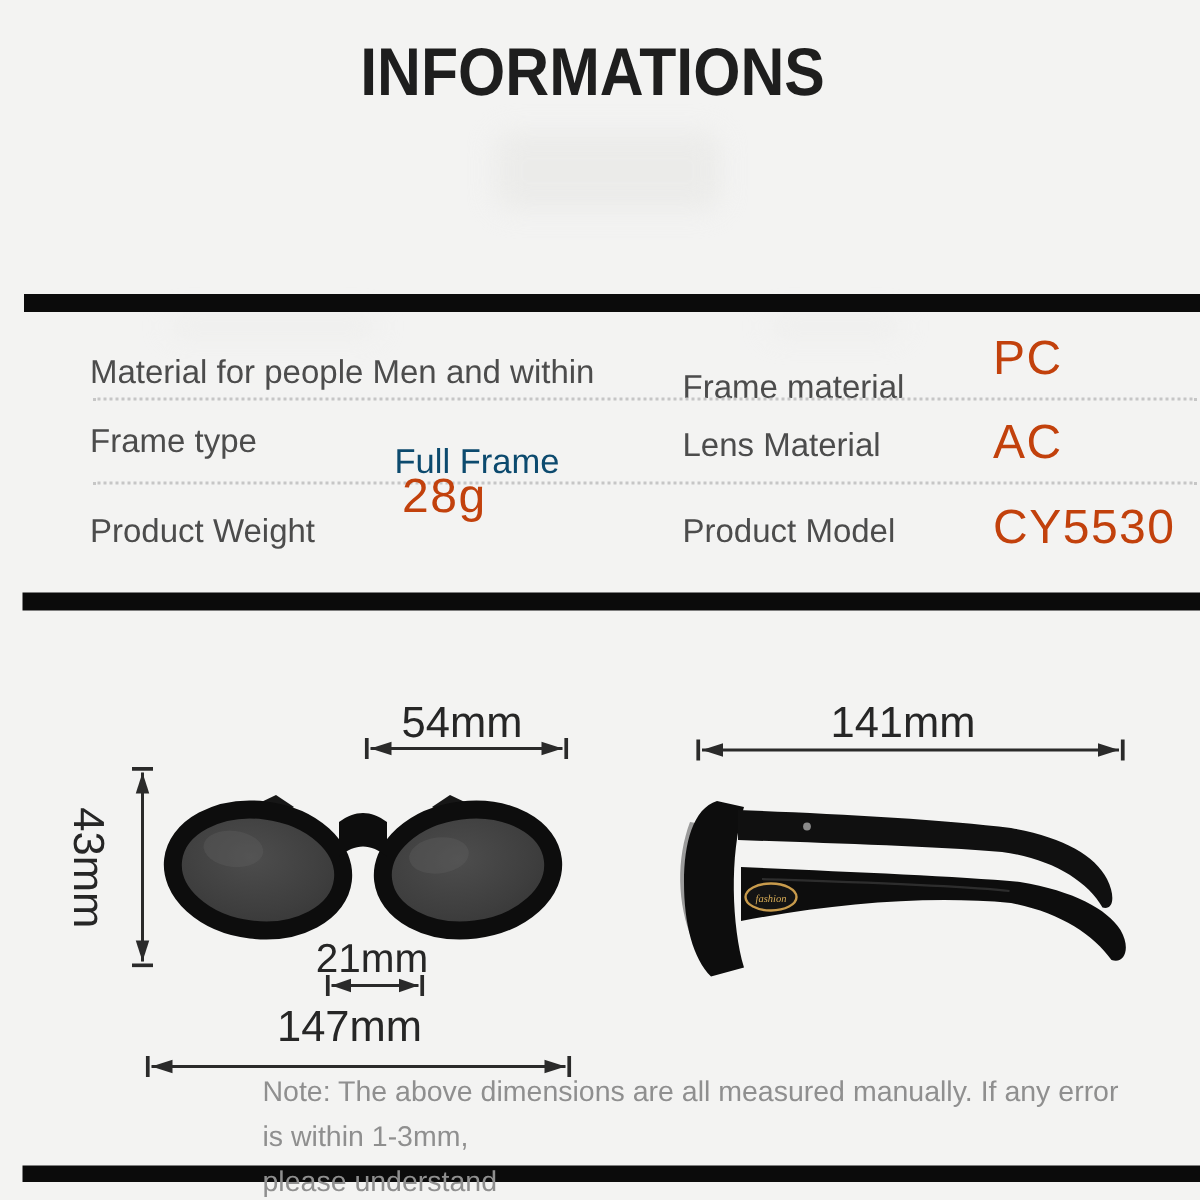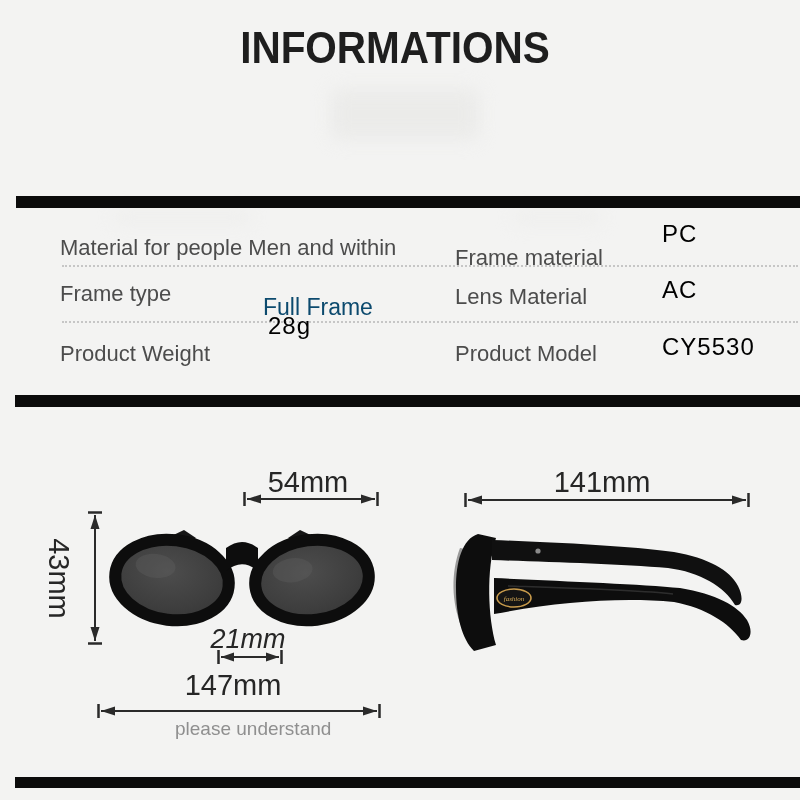--- a/index.html
+++ b/index.html
@@ -16,21 +16,21 @@
   .wm1 { top:88px; left:330px; width:150px; height:52px; }
   .wm2 { top:211px; left:112px; width:140px; height:13px; opacity:.5; }
   .wm3 { top:211px; left:512px; width:90px; height:13px; opacity:.5; }
 
   .bar { background:#0b0b0b; }
   .bar-top    { top:196px; left:16px; width:784px; height:12px; }
   .bar-mid    { top:395px; left:15px; width:785px; height:12px; }
   .bar-bottom { top:777px; left:15px; width:785px; height:11px; }
 
   .spec-label { font-size:22px; color:#4c4c4c; white-space:nowrap; }
-  .spec-value-big { font-size:24px; color:#000000; letter-spacing:1px; white-space:nowrap; }
+  .spec-value-big { font-size:32px; color:#c2410c; letter-spacing:1px; white-space:nowrap; }
   .spec-value-mid { font-size:23px; color:#0c4a6e; white-space:nowrap; }
 
   .dotted { border-top:2px dotted #c6c6c6; height:0; }
   .dot1 { top:265px; left:62px; width:736px; }
   .dot2 { top:321px; left:62px; width:736px; }
 
   .dim-label { font-size:29px; color:#262626; text-align:center; white-space:nowrap; }
   .rot90 { transform:rotate(90deg); transform-origin:center; }
 
   .note { font-size:19px; color:#8f8f8f; line-height:30px; }
@@ -111,21 +111,21 @@
     </g>
 
     <g transform="rotate(-7 206 56)">
       <ellipse cx="206" cy="56" rx="57" ry="40" fill="url(#lensGrad)" stroke="#0d0d0d" stroke-width="12"></ellipse>
       <ellipse cx="188" cy="44" rx="20" ry="12" fill="#616161" opacity="0.35"></ellipse>
     </g>
 
     <path d="M120,24 C131,16 141,16 152,24 L152,47 C141,38 131,38 120,47 Z" fill="#0d0d0d"></path>
   </svg>
 
-  <div class="abs dim-label" style="top:624px; left:188px; width:120px; font-size:27px;font-style:italic;">21mm</div>
+  <div class="abs dim-label" style="top:624px; left:188px; width:120px; font-size:27px;">21mm</div>
   <svg class="abs" style="top:649px; left:217px;" width="66" height="16" viewBox="0 0 66 16">
     <line x1="1.5" y1="1" x2="1.5" y2="15" stroke="#2a2a2a" stroke-width="2.5"></line>
     <line x1="64.5" y1="1" x2="64.5" y2="15" stroke="#2a2a2a" stroke-width="2.5"></line>
     <line x1="4" y1="8" x2="62" y2="8" stroke="#2a2a2a" stroke-width="2"></line>
     <polygon points="4,8 17,3.5 17,12.5" fill="#2a2a2a"></polygon>
     <polygon points="62,8 49,3.5 49,12.5" fill="#2a2a2a"></polygon>
   </svg>
 
   <div class="abs dim-label" style="top:669px; left:153px; width:160px;">147mm</div>
   <svg class="abs" style="top:703px; left:97px;" width="284" height="16" viewBox="0 0 284 16">
@@ -162,14 +162,15 @@
     <path d="M60,60 C120,62 190,64 225,68" stroke="#3c3c3c" stroke-width="1.5" fill="none" opacity="0.7"></path>
 
     <g>
       <ellipse cx="66" cy="72" rx="17" ry="9" fill="#141414" stroke="#c89b4c" stroke-width="1.6"></ellipse>
       <text x="66" y="75" text-anchor="middle" font-size="7" font-style="italic" fill="#d8ac56" font-family="Liberation Serif, serif">fashion</text>
     </g>
   </svg>
 </div>
 
 <div class="abs note" style="top:714px; left:175px; width:580px;">
+  <span>Note: The above dimensions are all measured manually. If any error is within 1-3mm,</span>
   <span>please understand</span>
 </div>
 
 </body></html>

